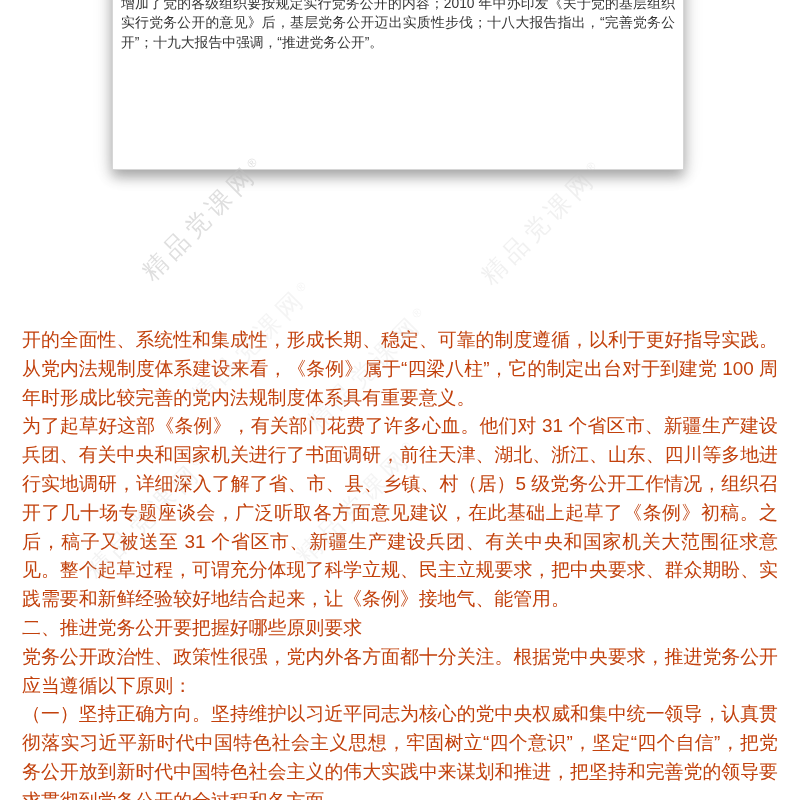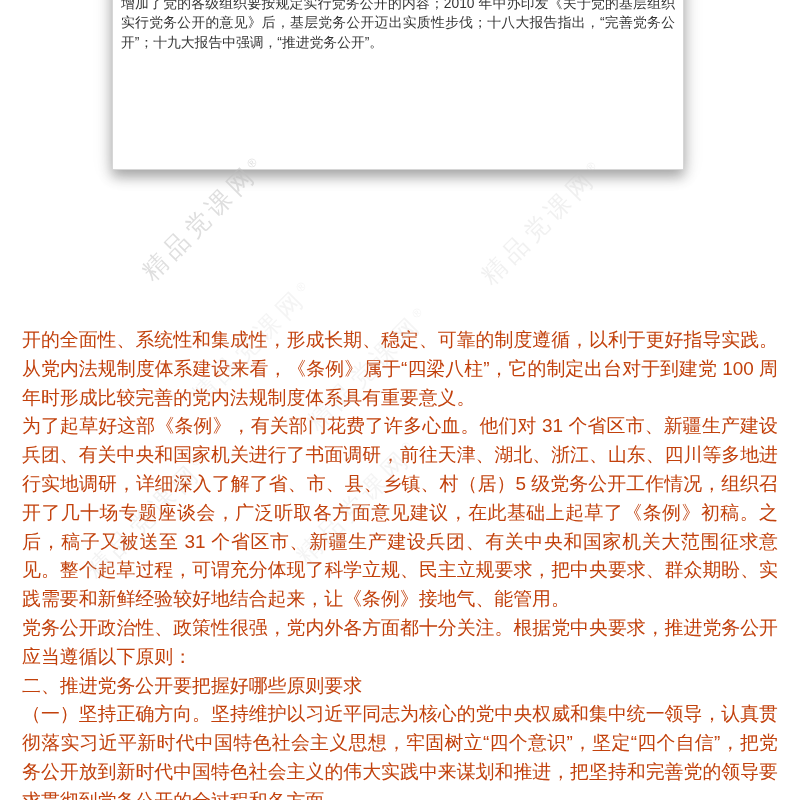--- a/index.html
+++ b/index.html
@@ -89,18 +89,18 @@
   <div class="wm" style="left:67px;  top:501px; opacity:0.20;"><span>精品党课网</span><span class="reg">®</span></div>
   <div class="wm" style="left:277px; top:487px; opacity:0.16;"><span>精品党课网</span><span class="reg">®</span></div>
 
   <div class="preview-card">
     <p>增加了党的各级组织要按规定实行党务公开的内容；2010 年中办印发《关于党的基层组织实行党务公开的意见》后，基层党务公开迈出实质性步伐；十八大报告指出，“完善党务公开”；十九大报告中强调，“推进党务公开”。</p>
   </div>
 
   <div class="doc-body">
     <p>开的全面性、系统性和集成性，形成长期、稳定、可靠的制度遵循，以利于更好指导实践。从党内法规制度体系建设来看，《条例》属于“四梁八柱”，它的制定出台对于到建党 100 周年时形成比较完善的党内法规制度体系具有重要意义。</p>
     <p>为了起草好这部《条例》，有关部门花费了许多心血。他们对 31 个省区市、新疆生产建设兵团、有关中央和国家机关进行了书面调研，前往天津、湖北、浙江、山东、四川等多地进行实地调研，详细深入了解了省、市、县、乡镇、村（居）5 级党务公开工作情况，组织召开了几十场专题座谈会，广泛听取各方面意见建议，在此基础上起草了《条例》初稿。之后，稿子又被送至 31 个省区市、新疆生产建设兵团、有关中央和国家机关大范围征求意见。整个起草过程，可谓充分体现了科学立规、民主立规要求，把中央要求、群众期盼、实践需要和新鲜经验较好地结合起来，让《条例》接地气、能管用。</p>
+    <p>二、推进党务公开要把握好哪些原则要求</p>
     <p>党务公开政治性、政策性很强，党内外各方面都十分关注。根据党中央要求，推进党务公开应当遵循以下原则：</p>
-    <p>二、推进党务公开要把握好哪些原则要求</p>
     <p>（一）坚持正确方向。坚持维护以习近平同志为核心的党中央权威和集中统一领导，认真贯彻落实习近平新时代中国特色社会主义思想，牢固树立“四个意识”，坚定“四个自信”，把党务公开放到新时代中国特色社会主义的伟大实践中来谋划和推进，把坚持和完善党的领导要求贯彻到党务公开的全过程和各方面。</p>
   </div>
 
 </div>
 
 </body></html>

